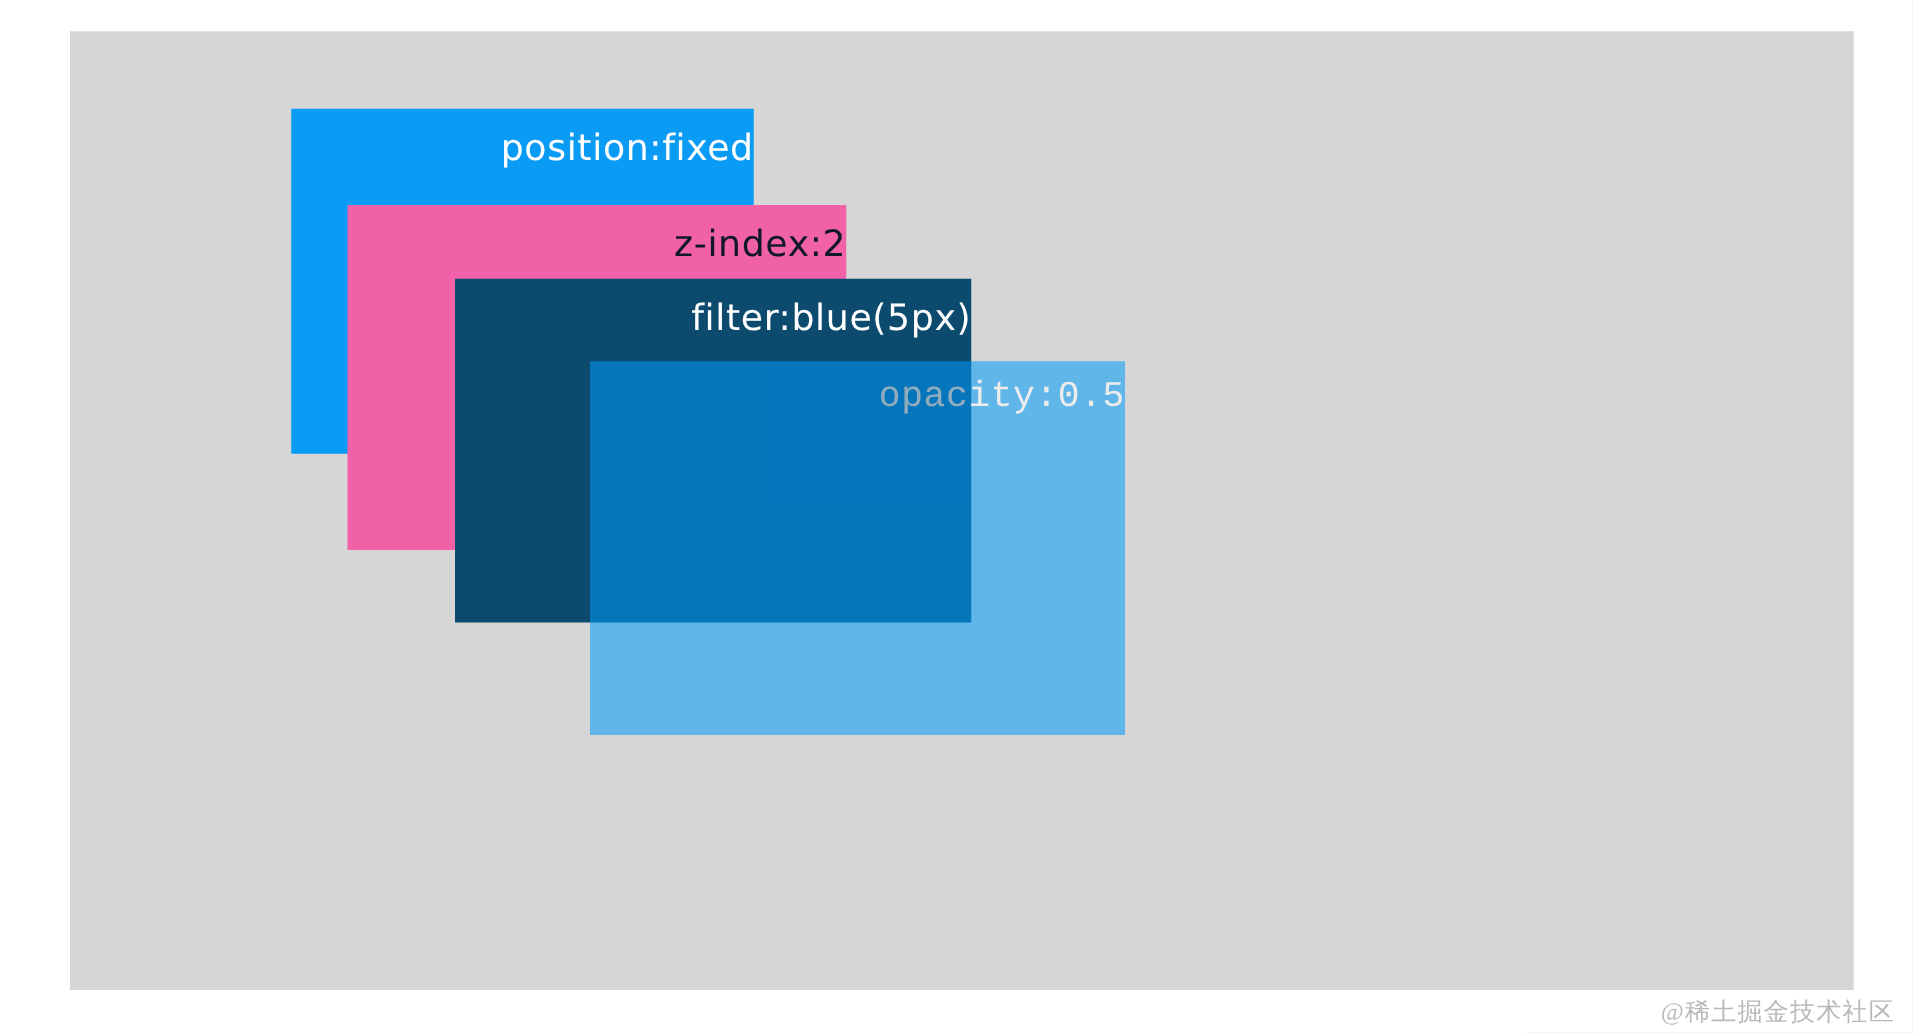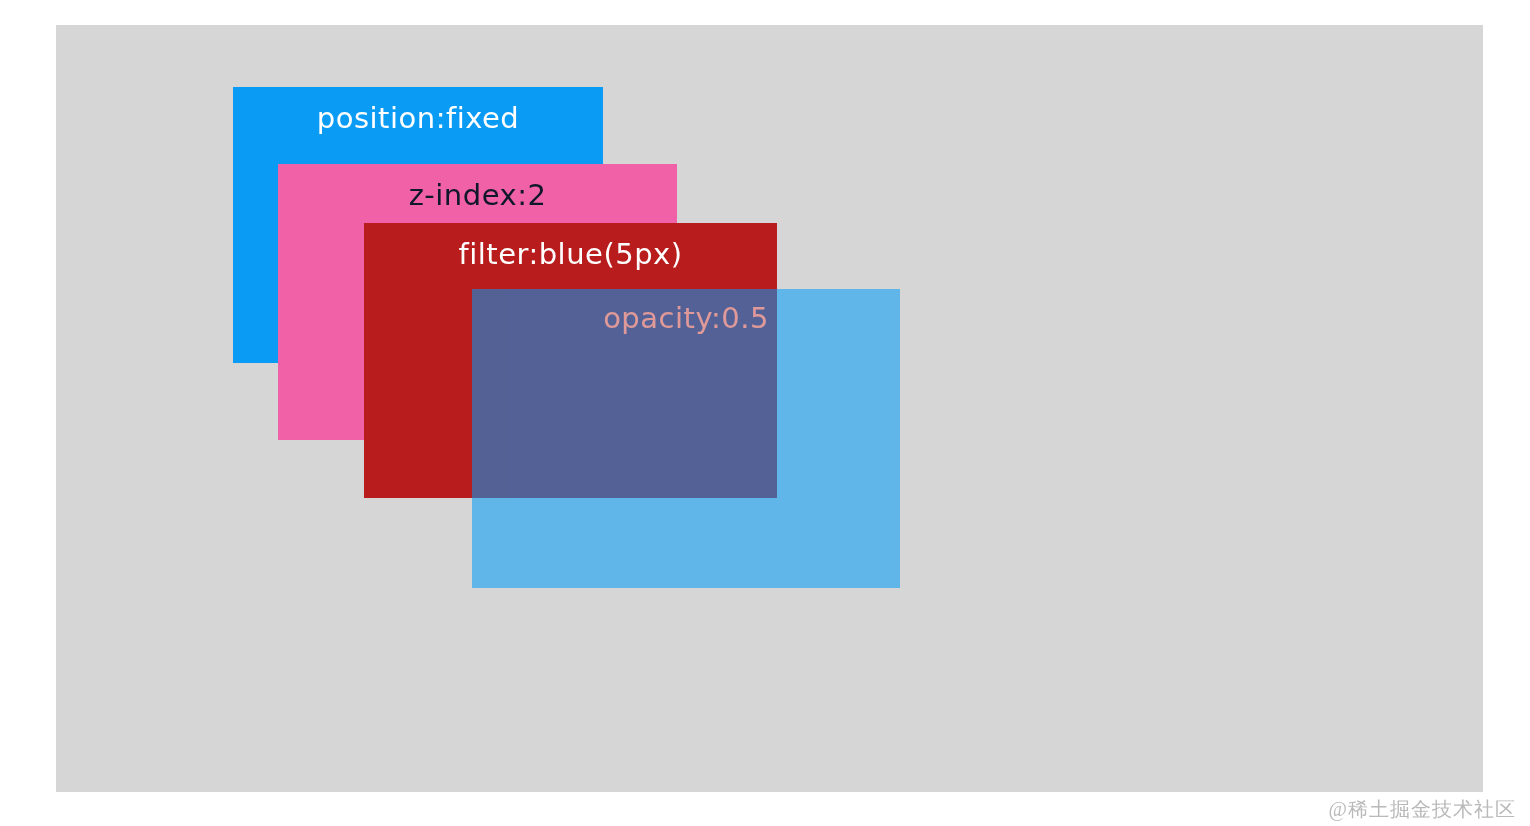--- a/index.html
+++ b/index.html
@@ -27,20 +27,21 @@
     text-align: center;
     padding-top: 14px;
   }
 
   .layer-label {
     font-size: 29px;
     font-weight: 500;
     letter-spacing: 0.5px;
     line-height: 1.2;
     user-select: none;
+    text-align: right;
   }
 
   .layer-position-fixed {
     left: 233px;
     top: 87px;
     width: 370px;
     height: 276px;
   }
 
   .layer-z-index {
@@ -56,20 +57,21 @@
     width: 413px;
     height: 275px;
   }
 
   .layer-opacity {
     left: 472px;
     top: 289px;
     width: 428px;
     height: 299px;
     padding-top: 12px;
+    font-family: Liberation Mono, monospace;
   }
 
   .watermark {
     position: absolute;
     right: 14px;
     bottom: 3px;
     font-size: 20px;
     letter-spacing: 1px;
     font-family: "Liberation Serif", "DejaVu Serif", serif;
     user-select: none;
@@ -81,21 +83,21 @@
 <div class="stage" style="background-color: rgb(214, 214, 214);"></div>
 
 <div class="layer layer-position-fixed" style="background-color: rgb(10, 155, 245); opacity: 1;">
   <div class="layer-label" style="color: rgb(255, 255, 255);">position:fixed</div>
 </div>
 
 <div class="layer layer-z-index" style="background-color: rgb(241, 97, 168); opacity: 1;">
   <div class="layer-label" style="color: #0f172a;">z-index:2</div>
 </div>
 
-<div class="layer layer-filter" style="background-color: #b91c1c; opacity: 1;">
+<div class="layer layer-filter" style="background-color: #0c4a6e; opacity: 1;">
   <div class="layer-label" style="color: rgb(255, 255, 255);">filter:blue(5px)</div>
 </div>
 
 <div class="layer layer-opacity" style="background-color: rgb(0, 155, 250); opacity: 0.55;">
   <div class="layer-label" style="color: rgb(255, 255, 255);">opacity:0.5</div>
 </div>
 
 <div class="watermark" style="color: rgb(185, 185, 185);">@稀土掘金技术社区</div>
 
 </body></html>

